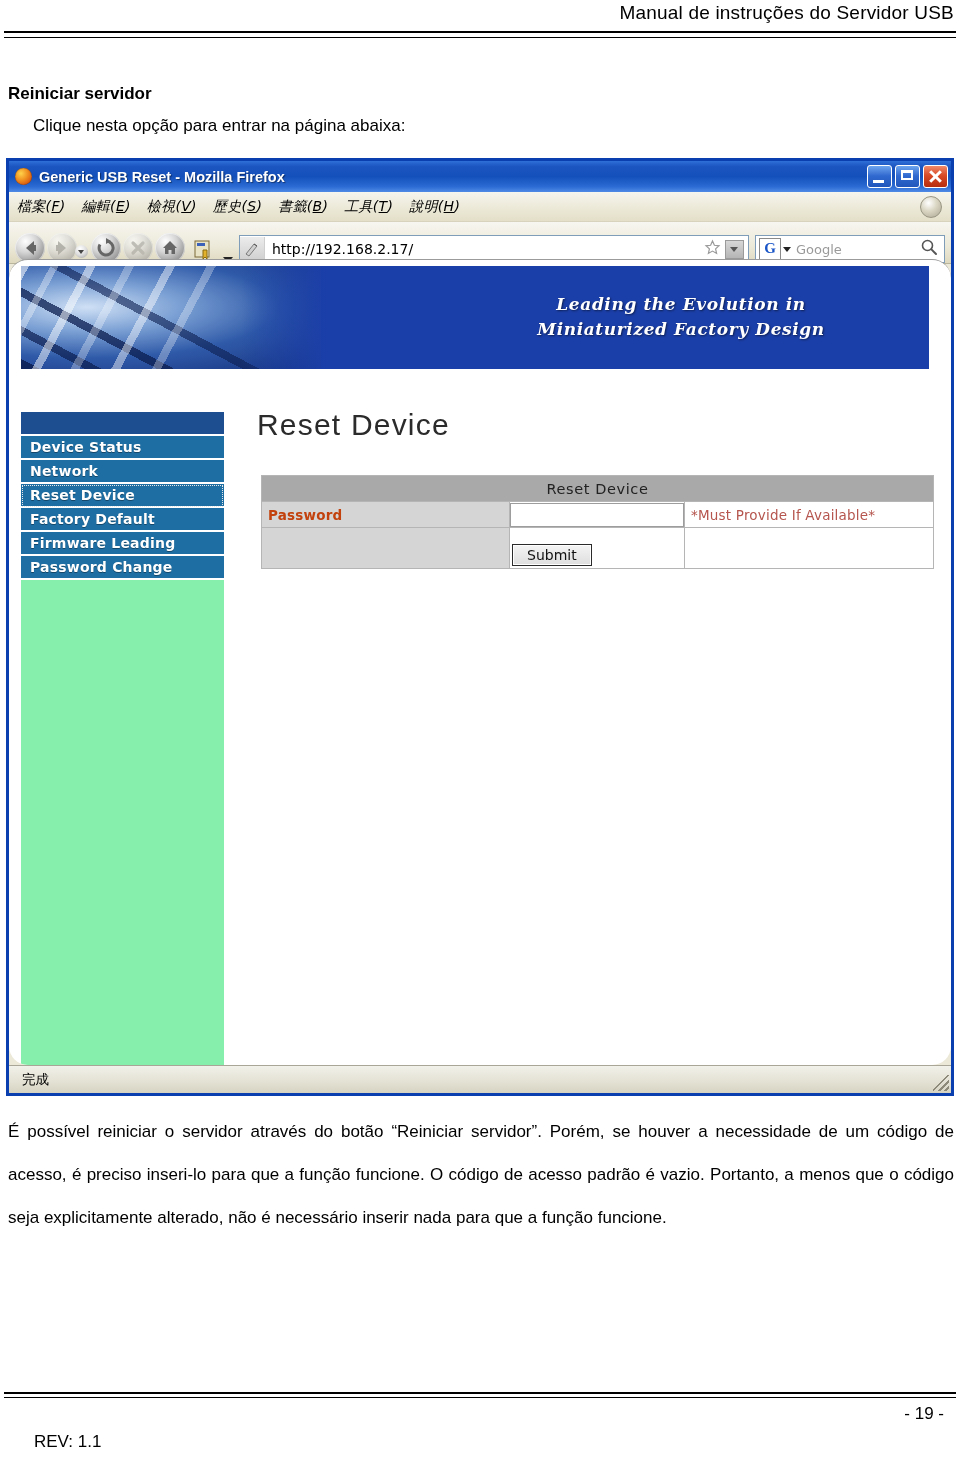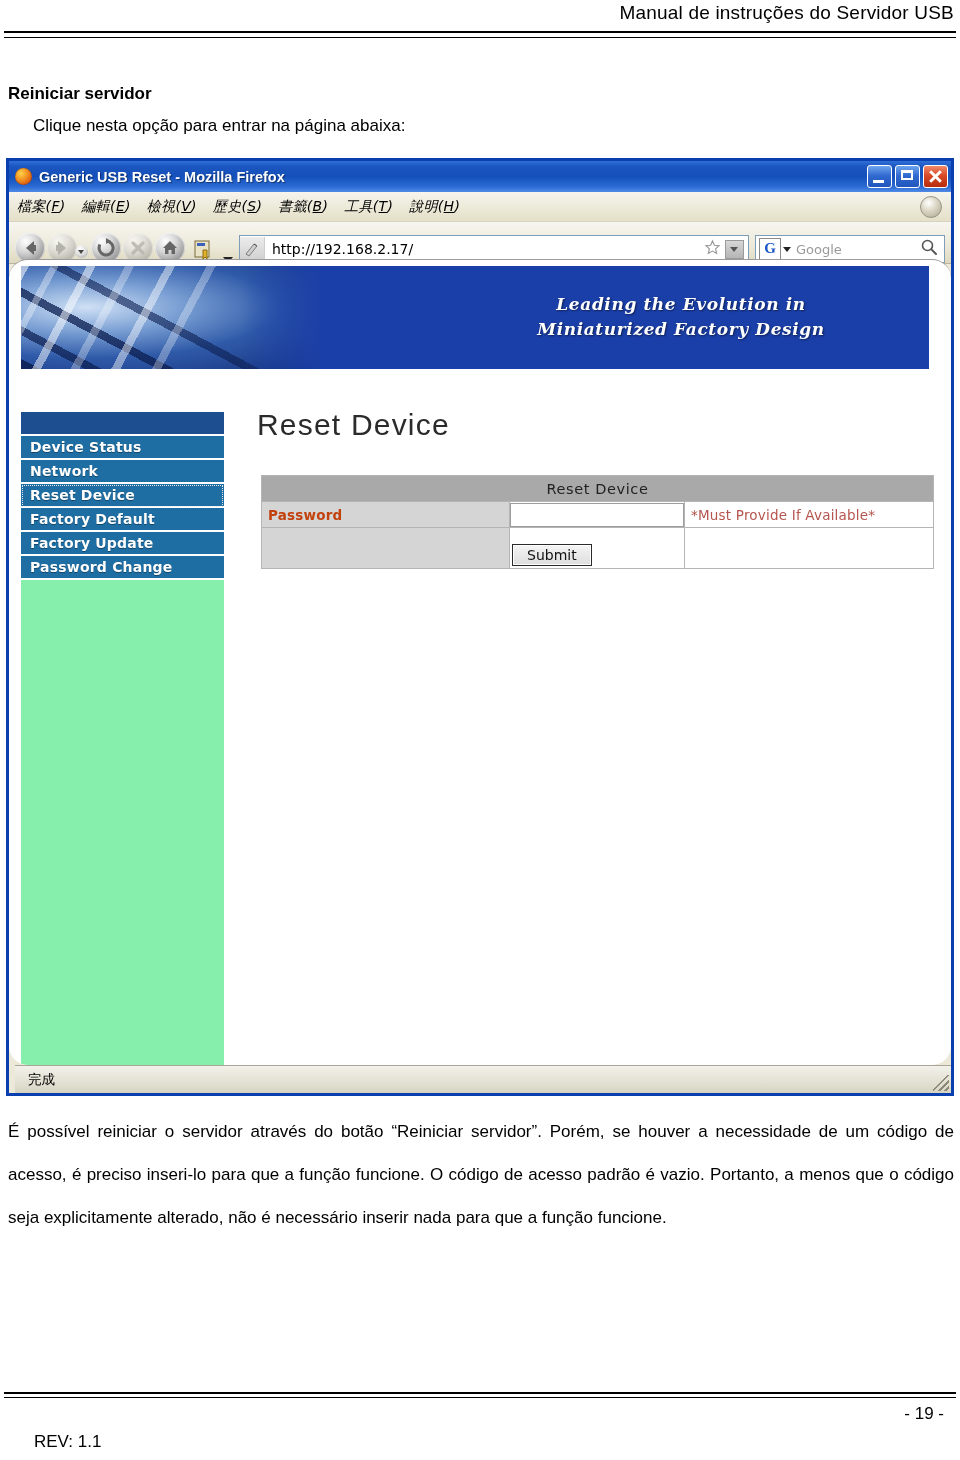--- a/index.html
+++ b/index.html
@@ -385,21 +385,20 @@
     position: absolute;
     left: 0; right: 0; bottom: 0;
     height: 27px;
     background: linear-gradient(180deg,#f2f1ea 0%, #e3e1d3 60%, #d6d3c2 100%);
     border-top: 1px solid #a9a597;
     display: flex;
     align-items: center;
     padding-left: 13px;
     font-size: 13.5px;
     font-family: "DejaVu Sans", sans-serif;
-    margin-left: 6px;
   }
   .resize-grip {
     position:absolute; right: 2px; bottom: 2px; width: 16px; height: 16px;
     background:
       linear-gradient(135deg, transparent 0 44%, #8e8a7a 44% 52%, transparent 52%),
       linear-gradient(135deg, transparent 0 64%, #8e8a7a 64% 72%, transparent 72%),
       linear-gradient(135deg, transparent 0 84%, #8e8a7a 84% 92%, transparent 92%);
   }
 
   
@@ -560,21 +559,21 @@
       <div class="side-item">
           <span>Network</span>
         </div>
       <div class="side-item selected">
           <span>Reset Device</span>
         </div>
       <div class="side-item">
           <span>Factory Default</span>
         </div>
       <div class="side-item">
-          <span>Factory Update</span>
+          <span>Firmware Leading</span>
         </div>
       <div class="side-item">
           <span>Password Change</span>
         </div>
     </div>
 
     <div class="content-title">Reset Device</div>
 
     <table class="form-table">
       <colgroup>

